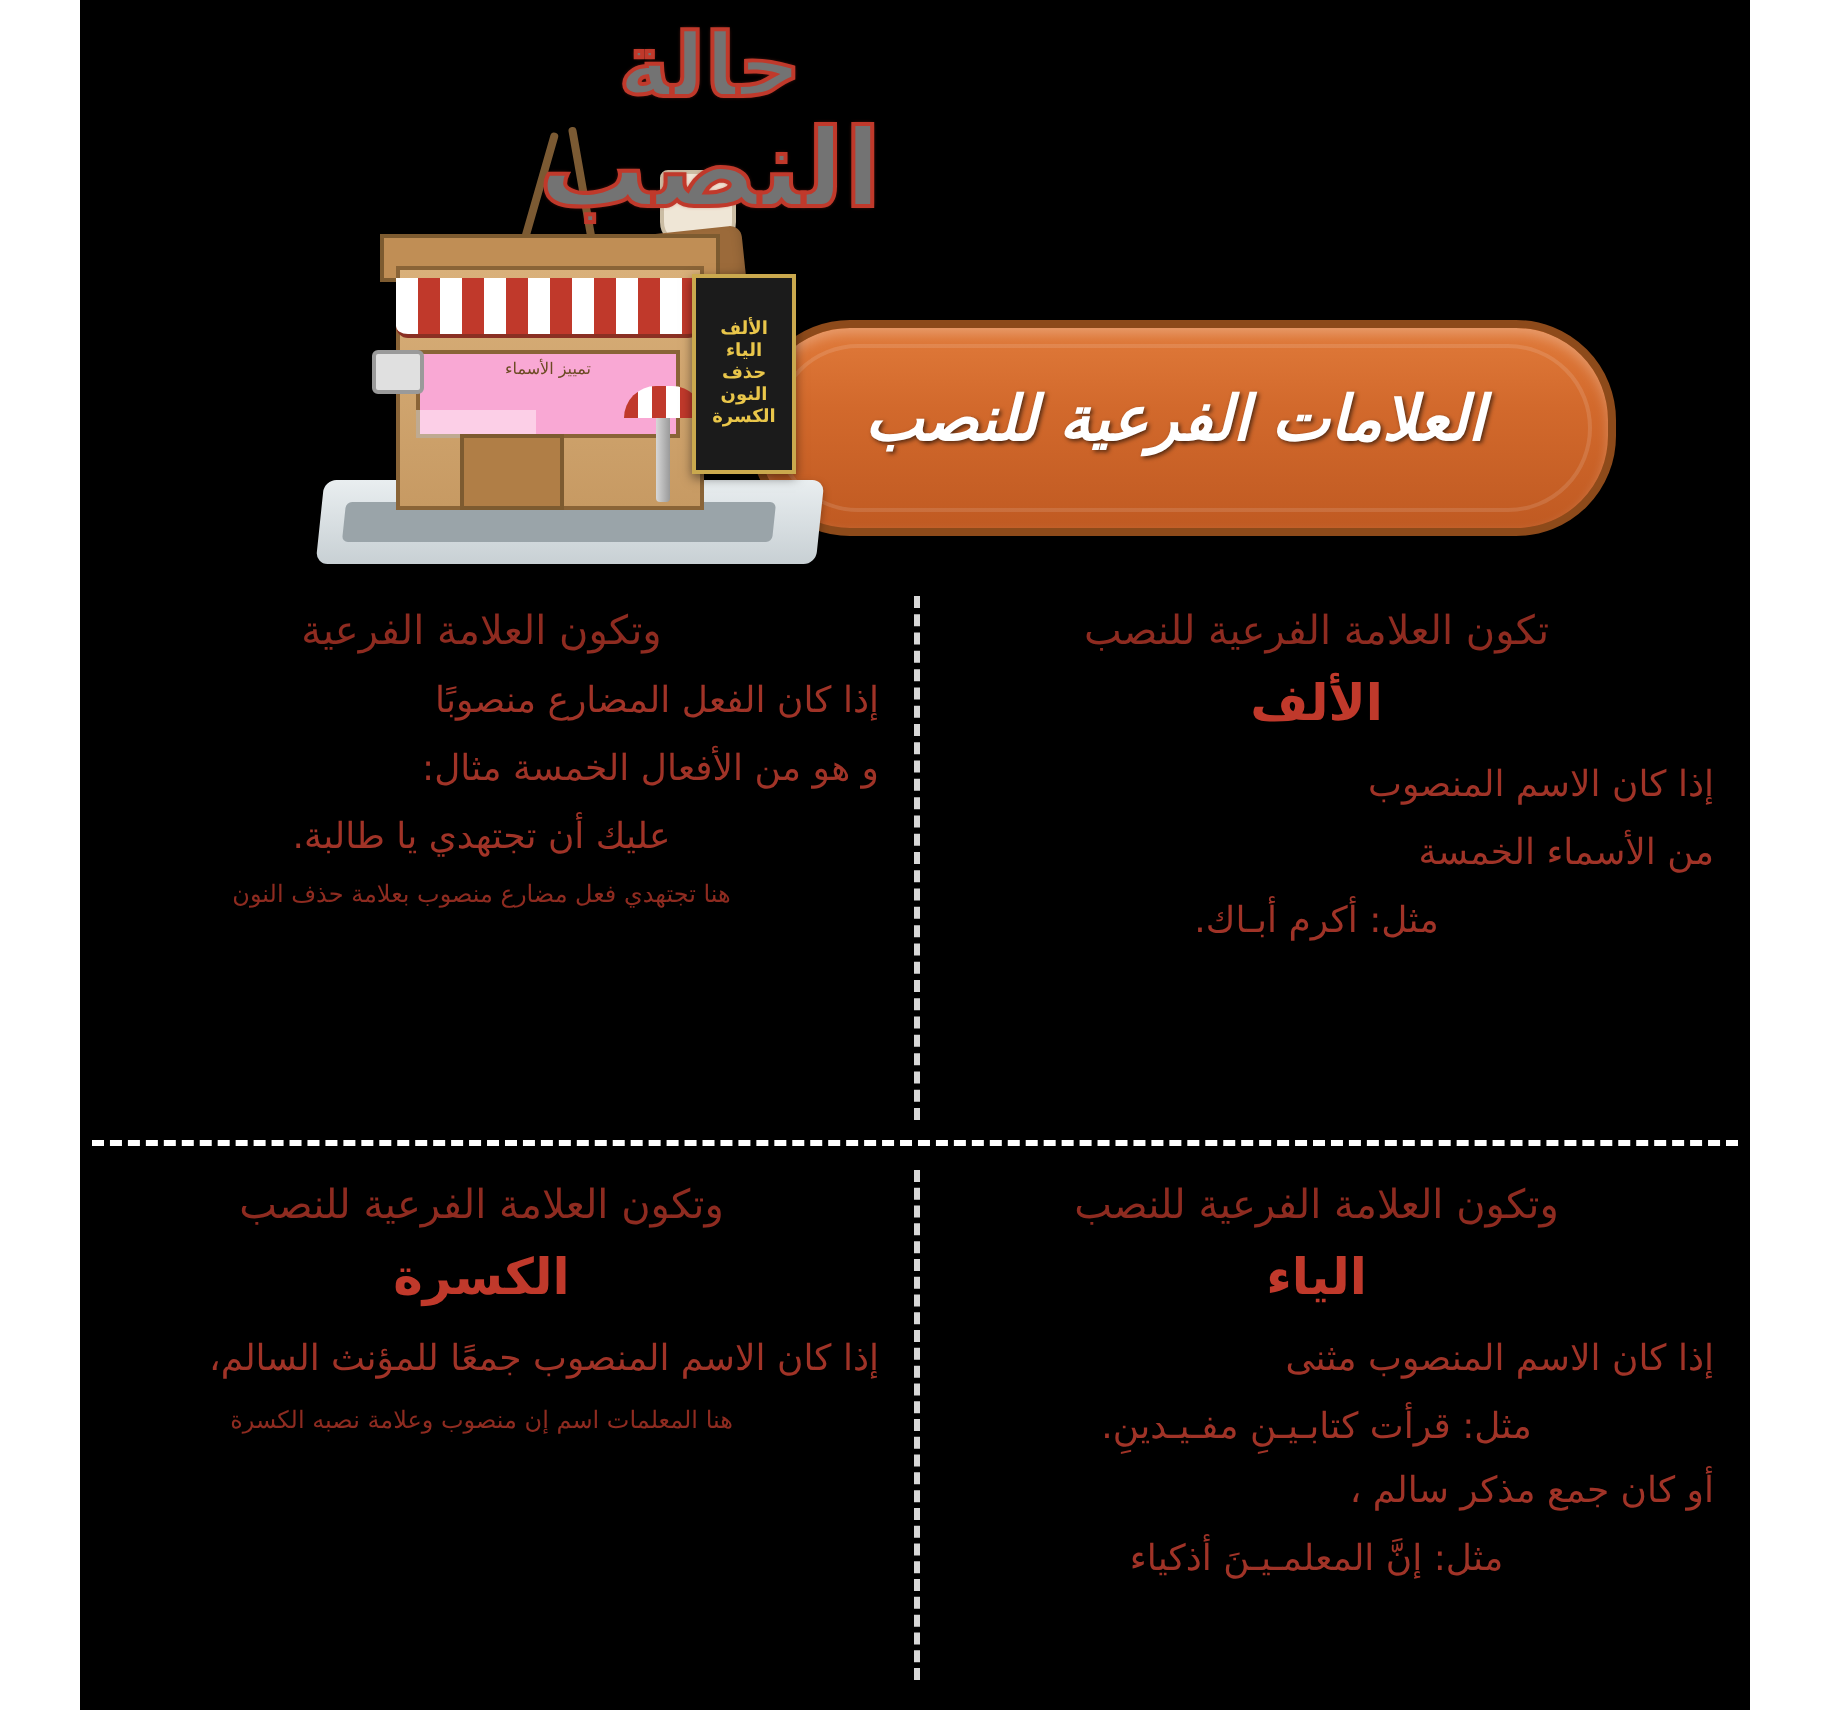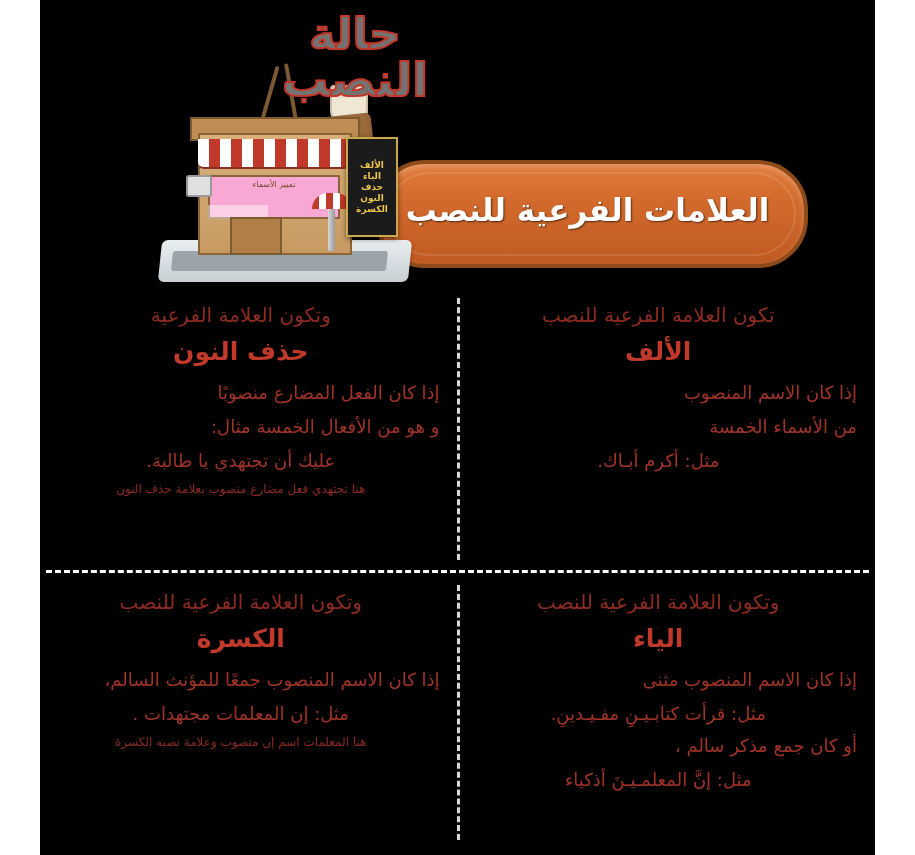--- a/index.html
+++ b/index.html
@@ -51,21 +51,21 @@
     -webkit-text-stroke: 2px #c0392b;
     text-shadow: 0 0 2px #c0392b;
     letter-spacing: 0px;
     direction: rtl;
     z-index: 8;
     pointer-events: none;
   }
   .main-title .line2 {
     display: block;
     margin-top: -6px;
-    font-size: 46px;
+    font-size: 54px;
   }
 
   
   .ribbon {
     position: absolute;
     left: 375px;
     top: 160px;
     width: 425px;
     height: 100px;
     background: linear-gradient(180deg,#e07a3a 0%, #d2692c 40%, #c05a22 100%);
@@ -91,20 +91,21 @@
     height: 100%;
     display: flex;
     align-items: center;
     justify-content: center;
     font-size: 31px;
     font-weight: bold;
     color: #ffffff;
     text-shadow: 1px 1px 2px rgba(0,0,0,0.6);
     direction: rtl;
     z-index: 6;
+    font-style: italic;
   }
 
   
   .shop {
     position: absolute;
     left: 150px;
     top: 55px;
     width: 270px;
     height: 230px;
     z-index: 7;
@@ -404,38 +405,36 @@
     <div class="cell tr">
       <p class="lead">تكون العلامة الفرعية للنصب</p>
       <p class="mark">الألف</p>
       <p class="rule">إذا كان الاسم المنصوب</p>
       <p class="rule">من الأسماء الخمسة</p>
       <p class="example">مثل: أكرم أبـاك.</p>
     </div>
 
     <div class="cell tl">
       <p class="lead">وتكون العلامة الفرعية</p>
-      <p class="mark">حذف النون</p>
       <p class="rule">إذا كان الفعل المضارع منصوبًا</p>
       <p class="rule">و هو من الأفعال الخمسة مثال:</p>
       <p class="example">عليك أن تجتهدي يا طالبة.</p>
       <p class="note">هنا تجتهدي فعل مضارع منصوب بعلامة حذف النون</p>
     </div>
 
     <div class="cell br">
       <p class="lead">وتكون العلامة الفرعية للنصب</p>
       <p class="mark">الياء</p>
       <p class="rule">إذا كان الاسم المنصوب  مثنى</p>
       <p class="example">مثل:  قرأت كتابـيـنِ مفـيـدينِ.</p>
       <p class="rule">أو كان جمع مذكر سالم ،</p>
       <p class="example">مثل: إنَّ المعلمـيـنَ أذكياء</p>
     </div>
 
     <div class="cell bl">
       <p class="lead">وتكون العلامة الفرعية للنصب</p>
       <p class="mark">الكسرة</p>
       <p class="rule">إذا كان الاسم المنصوب جمعًا للمؤنث السالم،</p>
-      <p class="example">مثل: إن المعلمات مجتهدات .</p>
       <p class="note">هنا المعلمات اسم إن منصوب وعلامة نصبه الكسرة</p>
     </div>
 
   </div>
 </div>
 
 </body></html>

